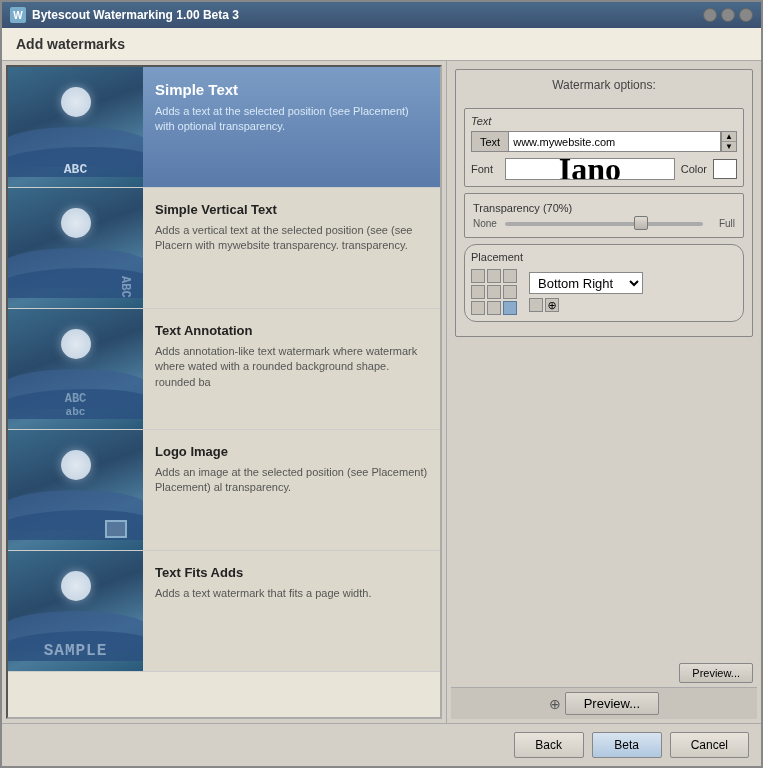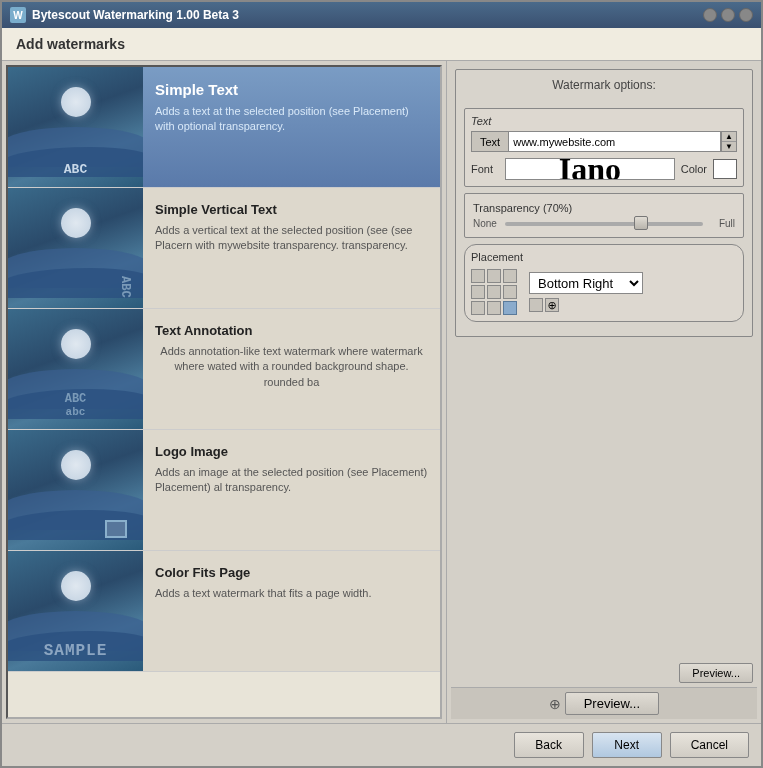--- a/index.html
+++ b/index.html
@@ -570,21 +570,21 @@
 
         <div class="watermark-item" style="background:#ddd8cc;">
           <div class="item-thumbnail">
             <div class="thumb-moon"></div>
             <div class="thumb-wave1"></div>
             <div class="thumb-wave2"></div>
             <div class="thumb-label" style="color:#7a9ab8; text-align:center; line-height:1.1; font-size:12px;">ABC<br><span style="font-size:11px;">abc</span></div>
           </div>
           <div class="item-info">
             <div class="item-title" style="color:#222;">Text Annotation</div>
-            <div class="item-desc" style="color:#555;text-align:center;">Adds annotation-like text watermark where watermark where wated with a rounded background shape. rounded ba</div>
+            <div class="item-desc" style="color:#555;">Adds annotation-like text watermark where watermark where wated with a rounded background shape. rounded ba</div>
           </div>
         </div>
 
         <div class="watermark-item" style="background:#ddd8cc;">
           <div class="item-thumbnail">
             <div class="thumb-moon"></div>
             <div class="thumb-wave1"></div>
             <div class="thumb-wave2"></div>
             <div class="thumb-logo-box"></div>
           </div>
@@ -595,21 +595,21 @@
         </div>
 
         <div class="watermark-item" style="background:#ddd8cc;">
           <div class="item-thumbnail">
             <div class="thumb-moon"></div>
             <div class="thumb-wave1"></div>
             <div class="thumb-wave2"></div>
             <div class="thumb-label sample-label">SAMPLE</div>
           </div>
           <div class="item-info">
-            <div class="item-title" style="color:#222;">Color Fits Page</div>
+            <div class="item-title" style="color:#222;">Text Fits Adds</div>
             <div class="item-desc" style="color:#555;">Adds a text watermark that fits a page width.</div>
           </div>
         </div>
 
       </div>
     </div>
 
     <div class="right-panel">
       <div class="options-group">
         <div class="options-header">Watermark options:</div>
@@ -693,16 +693,16 @@
 
       <div class="preview-bar">
         <span class="preview-icon">⊕</span>
         <button class="preview-btn">Preview...</button>
       </div>
     </div>
   </div>
 
   <div class="footer">
     <button class="footer-btn">Back</button>
-    <button class="footer-btn primary">Next</button>
+    <button class="footer-btn primary">Beta</button>
     <button class="footer-btn">Cancel</button>
   </div>
 </div>
 
 </body></html>

